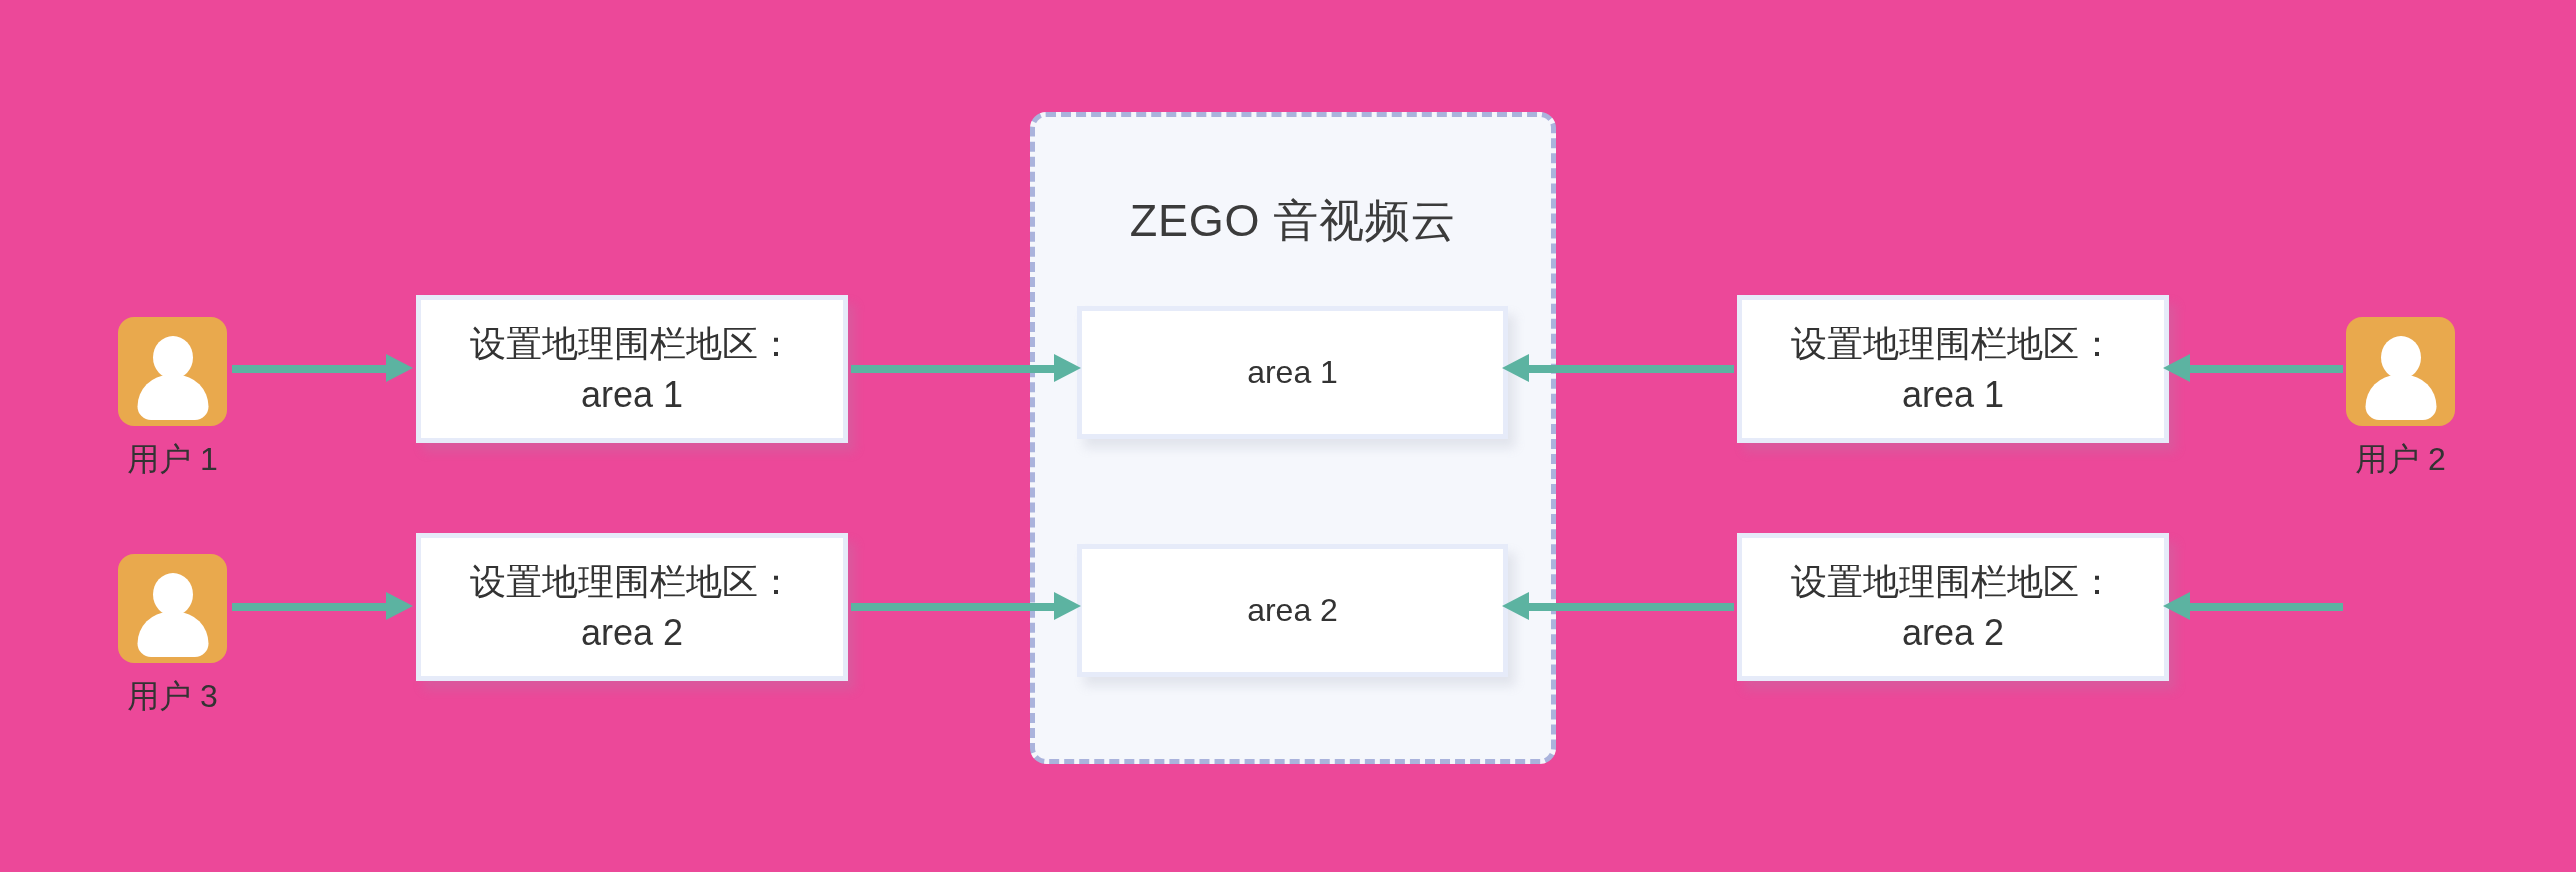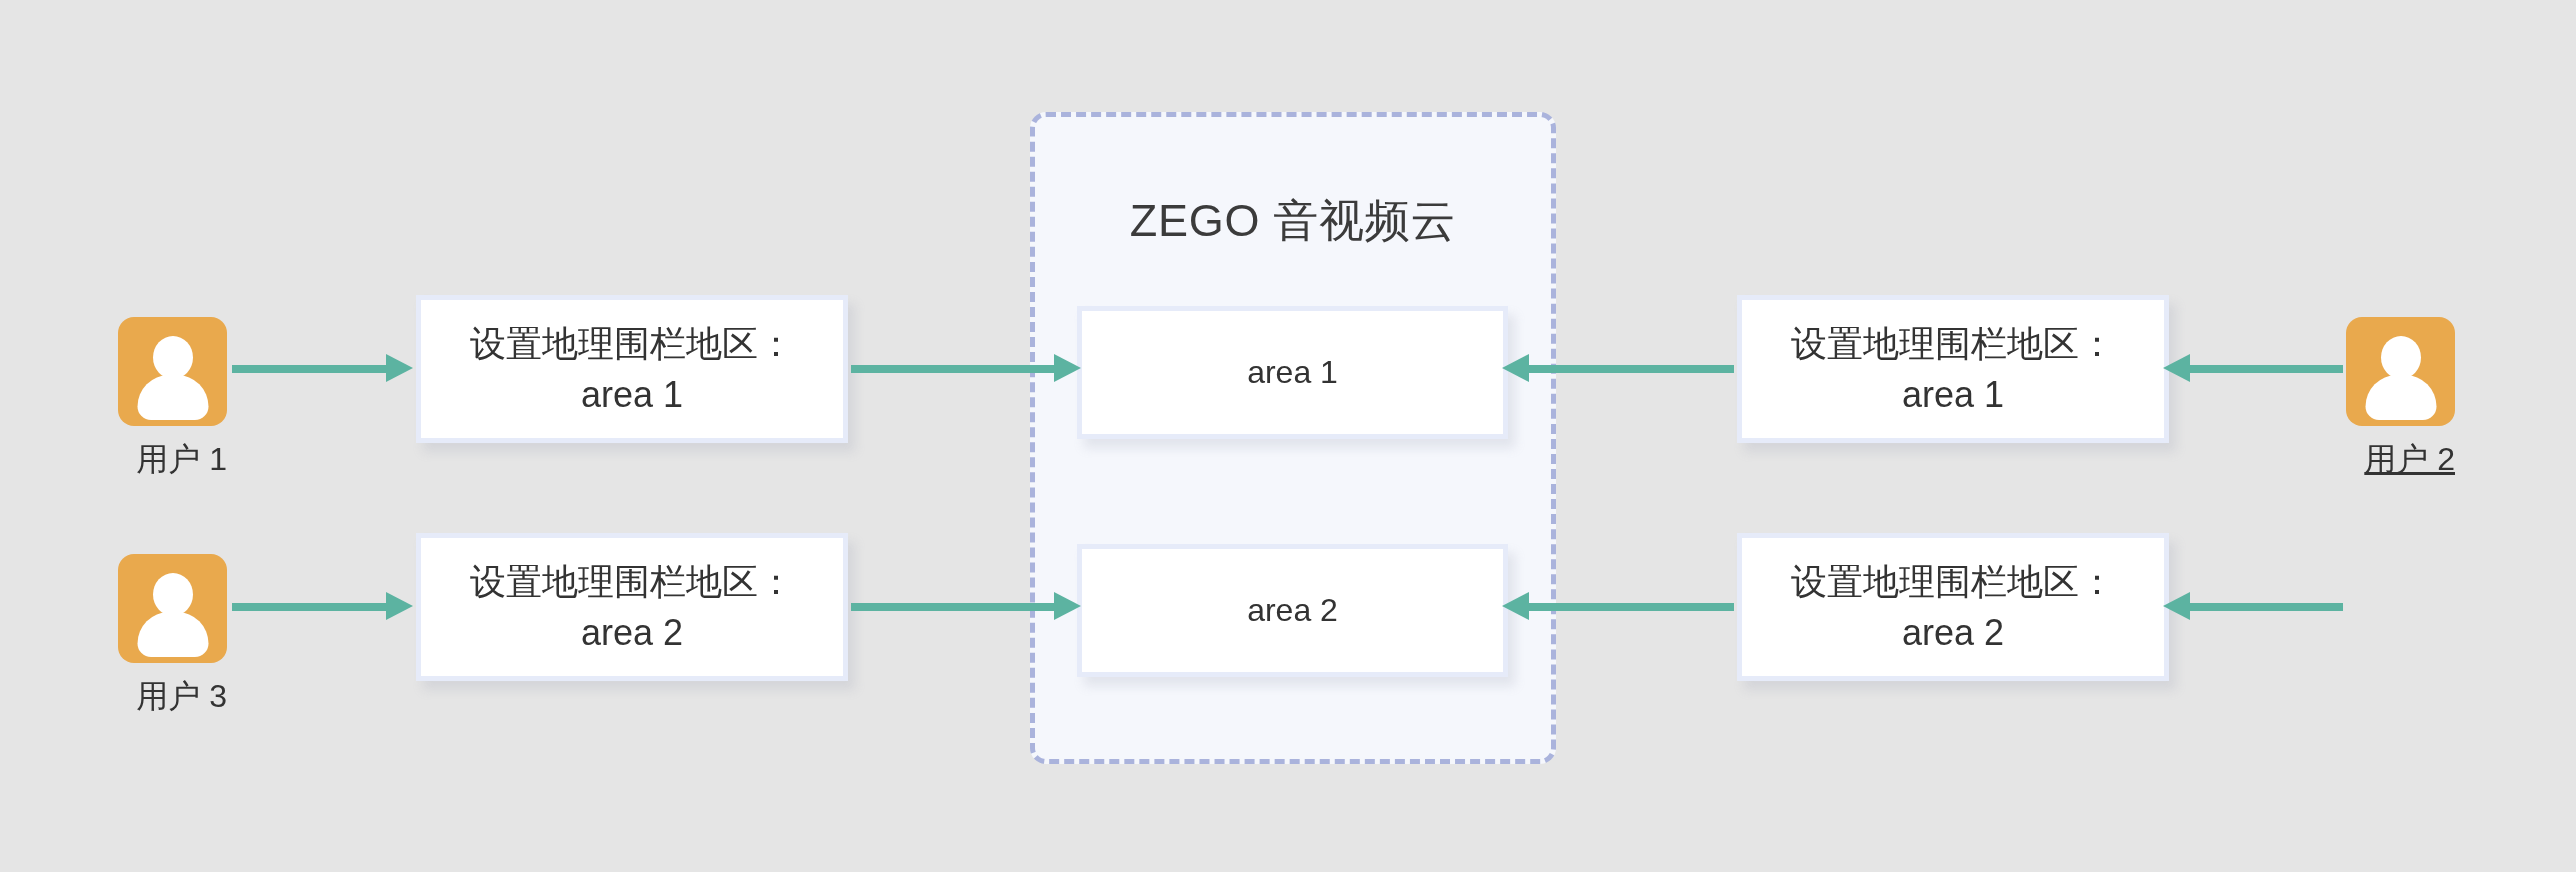--- a/index.html
+++ b/index.html
@@ -12,21 +12,21 @@
     height: 873px;
     font-family: "Liberation Sans", "DejaVu Sans", sans-serif;
     color: #333333;
     overflow: hidden;
   }
 
   #canvas {
     position: relative;
     width: 2576px;
     height: 873px;
-    background: #e5e5e5;
+    background: #ec4899;
   }
 
   
   .cloud-container {
     position: absolute;
     left: 1030px;
     top: 112px;
     width: 526px;
     height: 652px;
     box-sizing: border-box;
@@ -83,25 +83,25 @@
     height: 133px;
   }
   .card.area.row1 { top: 306px; }
   .card.area.row2 { top: 544px; }
   .card.area .line { font-size: 32px; }
 
   
   .user {
     position: absolute;
     width: 109px;
-    text-align: right;
+    text-align: center;
   }
   .user.u1 { left: 118px; top: 317px; }
   .user.u3 { left: 118px; top: 554px; }
-  .user.u2 { left: 2346px; top: 317px; text-decoration: underline; }
+  .user.u2 { left: 2346px; top: 317px; }
   .user.u4 { left: 2346px; top: 554px; }
 
   .avatar {
     width: 109px;
     height: 109px;
     border-radius: 16px;
     background: #e9a94d;
     position: relative;
   }
   .avatar .head {

